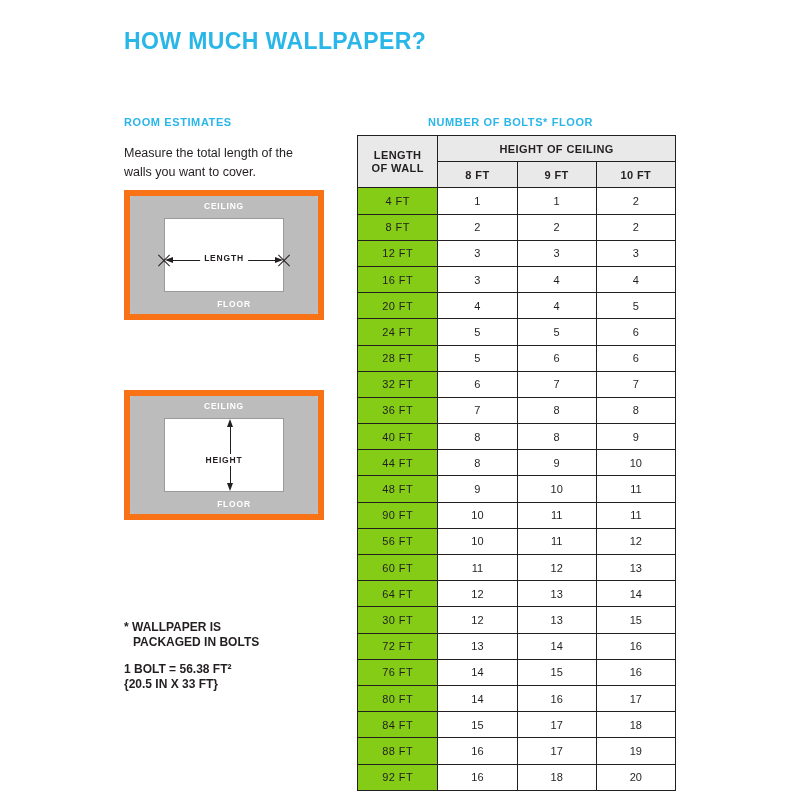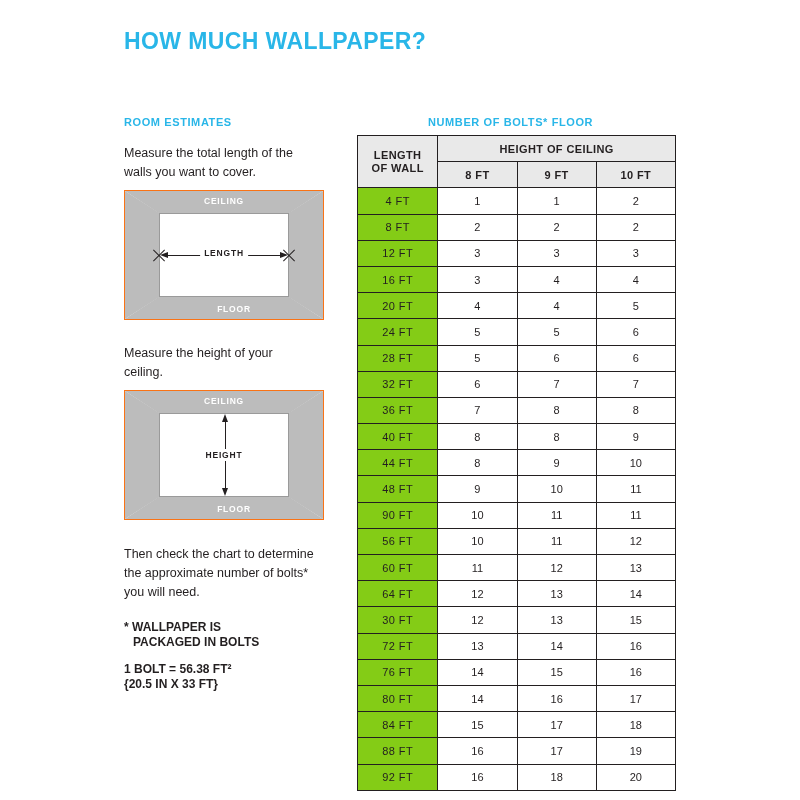--- a/index.html
+++ b/index.html
@@ -66,21 +66,21 @@
   }
   .note-block .line2 { padding-left: 9px; }
   .note-block .spacer { height: 12px; }
 
   
   .room {
     position: absolute;
     left: 124px;
     width: 200px;
     height: 130px;
-    border: 1px solid #f97316;
+    border: 6px solid #f97316;
     box-sizing: border-box;
     background: #ffffff;
   }
   #room-1 { top: 190px; }
   #room-2 { top: 390px; }
 
   .room .wall {
     position: absolute;
     background: #bcbcbc;
   }
@@ -245,35 +245,33 @@
     <div class="wall wall-right"></div>
     <div class="inner-rect"></div>
     <div class="lbl lbl-ceiling">CEILING</div>
     <div class="lbl lbl-floor">FLOOR</div>
     <div class="arrow-h"></div>
     <div class="xmark" id="xmark-left"></div>
     <div class="xmark" id="xmark-right"></div>
     <div class="dim-label" id="length-label">LENGTH</div>
   </div>
 
-  <div class="instr" id="instr-2">Measure the height of your ceiling.</div>
 
   <div class="room" id="room-2">
     <div class="wall wall-top"></div>
     <div class="wall wall-bottom"></div>
     <div class="wall wall-left"></div>
     <div class="wall wall-right"></div>
     <div class="inner-rect"></div>
     <div class="lbl lbl-ceiling">CEILING</div>
     <div class="lbl lbl-floor">FLOOR</div>
     <div class="arrow-v"></div>
     <div class="dim-label" id="height-label">HEIGHT</div>
   </div>
 
-  <div class="instr" id="instr-3">Then check the chart to determine the approximate number of bolts* you will need.</div>
 
   <div class="note-block">
     <div>* WALLPAPER IS</div>
     <div class="line2">PACKAGED IN BOLTS</div>
     <div class="spacer"></div>
     <div>1 BOLT = 56.38 FT²</div>
     <div>{20.5 IN X 33 FT}</div>
   </div>
 
   <div class="section-heading" id="bolts-heading">NUMBER OF BOLTS* FLOOR</div>

